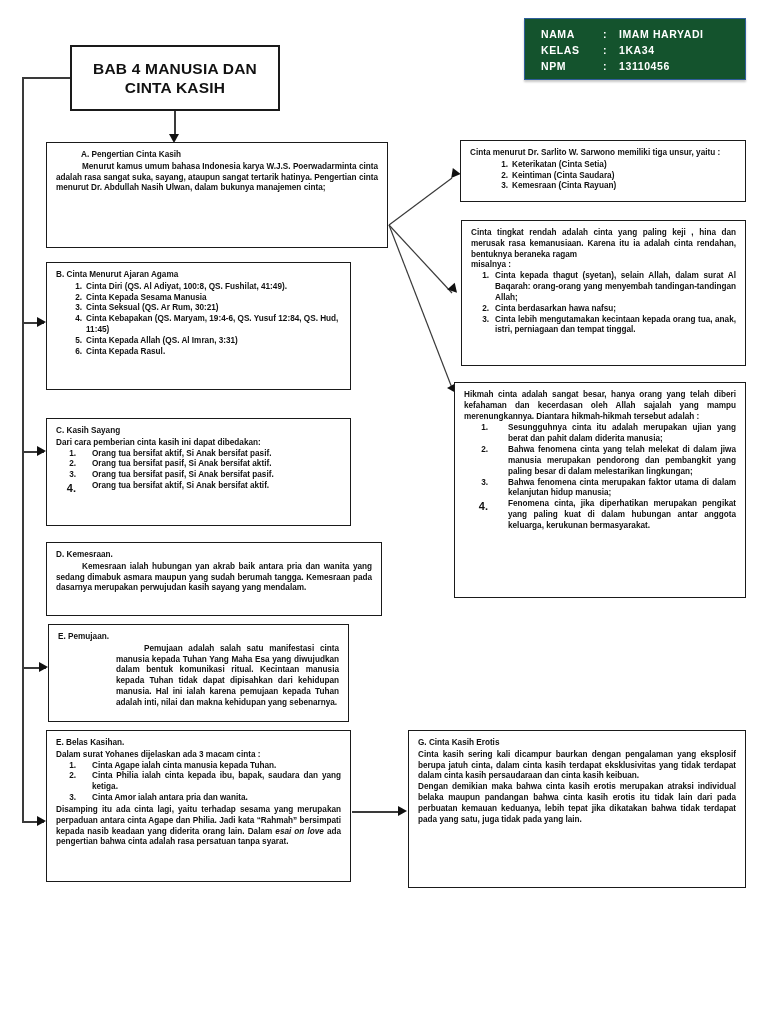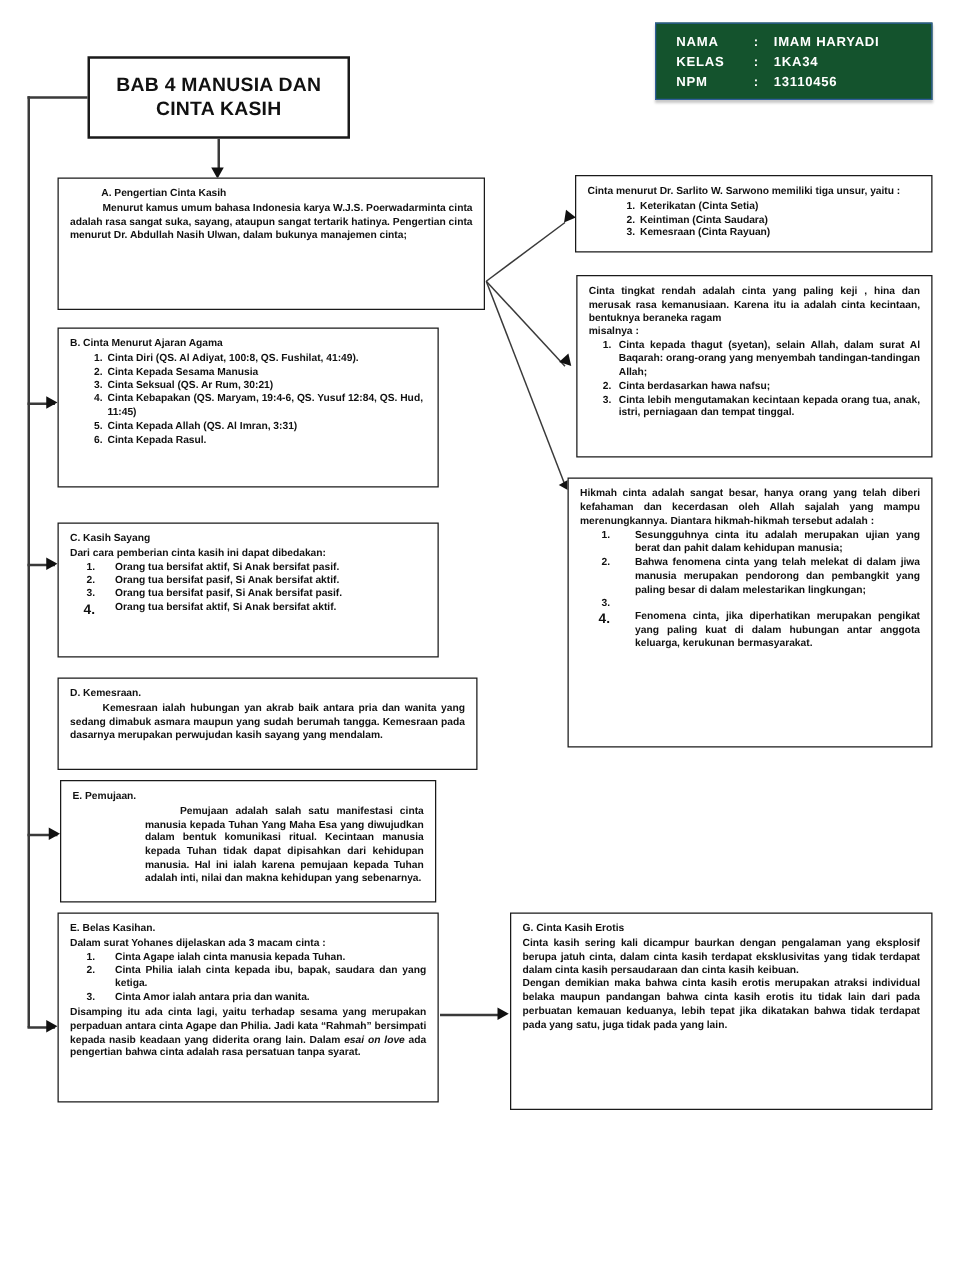--- a/index.html
+++ b/index.html
@@ -310,21 +310,21 @@
           <span class="txt">Keintiman (Cinta Saudara)</span>
         </li>
       <li>
           <span class="num" style="margin-left:24px;">3.</span>
           <span class="txt">Kemesraan (Cinta Rayuan)</span>
         </li>
     </ul>
   </div>
 
   <div class="box content" id="box-t">
-    <p class="just">Cinta tingkat rendah adalah cinta yang paling keji , hina dan merusak rasa kemanusiaan. Karena itu ia adalah cinta kecintaan, bentuknya beraneka ragam</p>
+    <p class="just">Cinta tingkat rendah adalah cinta yang paling keji , hina dan merusak rasa kemanusiaan. Karena itu ia adalah cinta rendahan, bentuknya beraneka ragam</p>
     <div>misalnya :</div>
     <ul class="ol n-wide">
       <li>
           <span class="num">1.</span>
           <span class="txt just">Cinta kepada thagut (syetan), selain Allah, dalam surat Al Baqarah: orang-orang yang menyembah tandingan-tandingan Allah;</span>
         </li>
       <li>
           <span class="num">2.</span>
           <span class="txt">Cinta berdasarkan hawa nafsu;</span>
         </li>
@@ -333,28 +333,29 @@
           <span class="txt just">Cinta lebih mengutamakan kecintaan kepada orang tua, anak, istri, perniagaan dan tempat tinggal.</span>
         </li>
     </ul>
   </div>
 
   <div class="box content" id="box-h">
     <p class="just">Hikmah cinta adalah sangat besar, hanya orang yang telah diberi kefahaman dan kecerdasan oleh Allah sajalah yang mampu merenungkannya. Diantara hikmah-hikmah tersebut adalah :</p>
     <ul class="ol n-hik" style="margin-top:1px;">
       <li>
           <span class="num">1.</span>
-          <span class="txt just">Sesungguhnya cinta itu adalah merupakan ujian yang berat dan pahit dalam kehidupan manusia;</span>
+          <span class="txt just">Sesungguhnya cinta itu adalah merupakan ujian yang berat dan pahit dalam diderita manusia;</span>
         </li>
       <li>
           <span class="num">2.</span>
           <span class="txt just">Bahwa fenomena cinta yang telah melekat di dalam jiwa manusia merupakan pendorong dan pembangkit yang paling besar di dalam melestarikan lingkungan;</span>
         </li>
       <li>
           <span class="num">3.</span>
+          <span class="txt just">Bahwa fenomena cinta merupakan faktor utama di dalam kelanjutan hidup manusia;</span>
         </li>
       <li>
           <span class="num big-num">4.</span>
           <span class="txt just">Fenomena cinta, jika diperhatikan merupakan pengikat yang paling kuat di dalam hubungan antar anggota keluarga, kerukunan bermasyarakat.</span>
         </li>
     </ul>
   </div>
 
   <div class="box content" id="box-g">
     <div class="hdr">G. Cinta Kasih Erotis</div>

